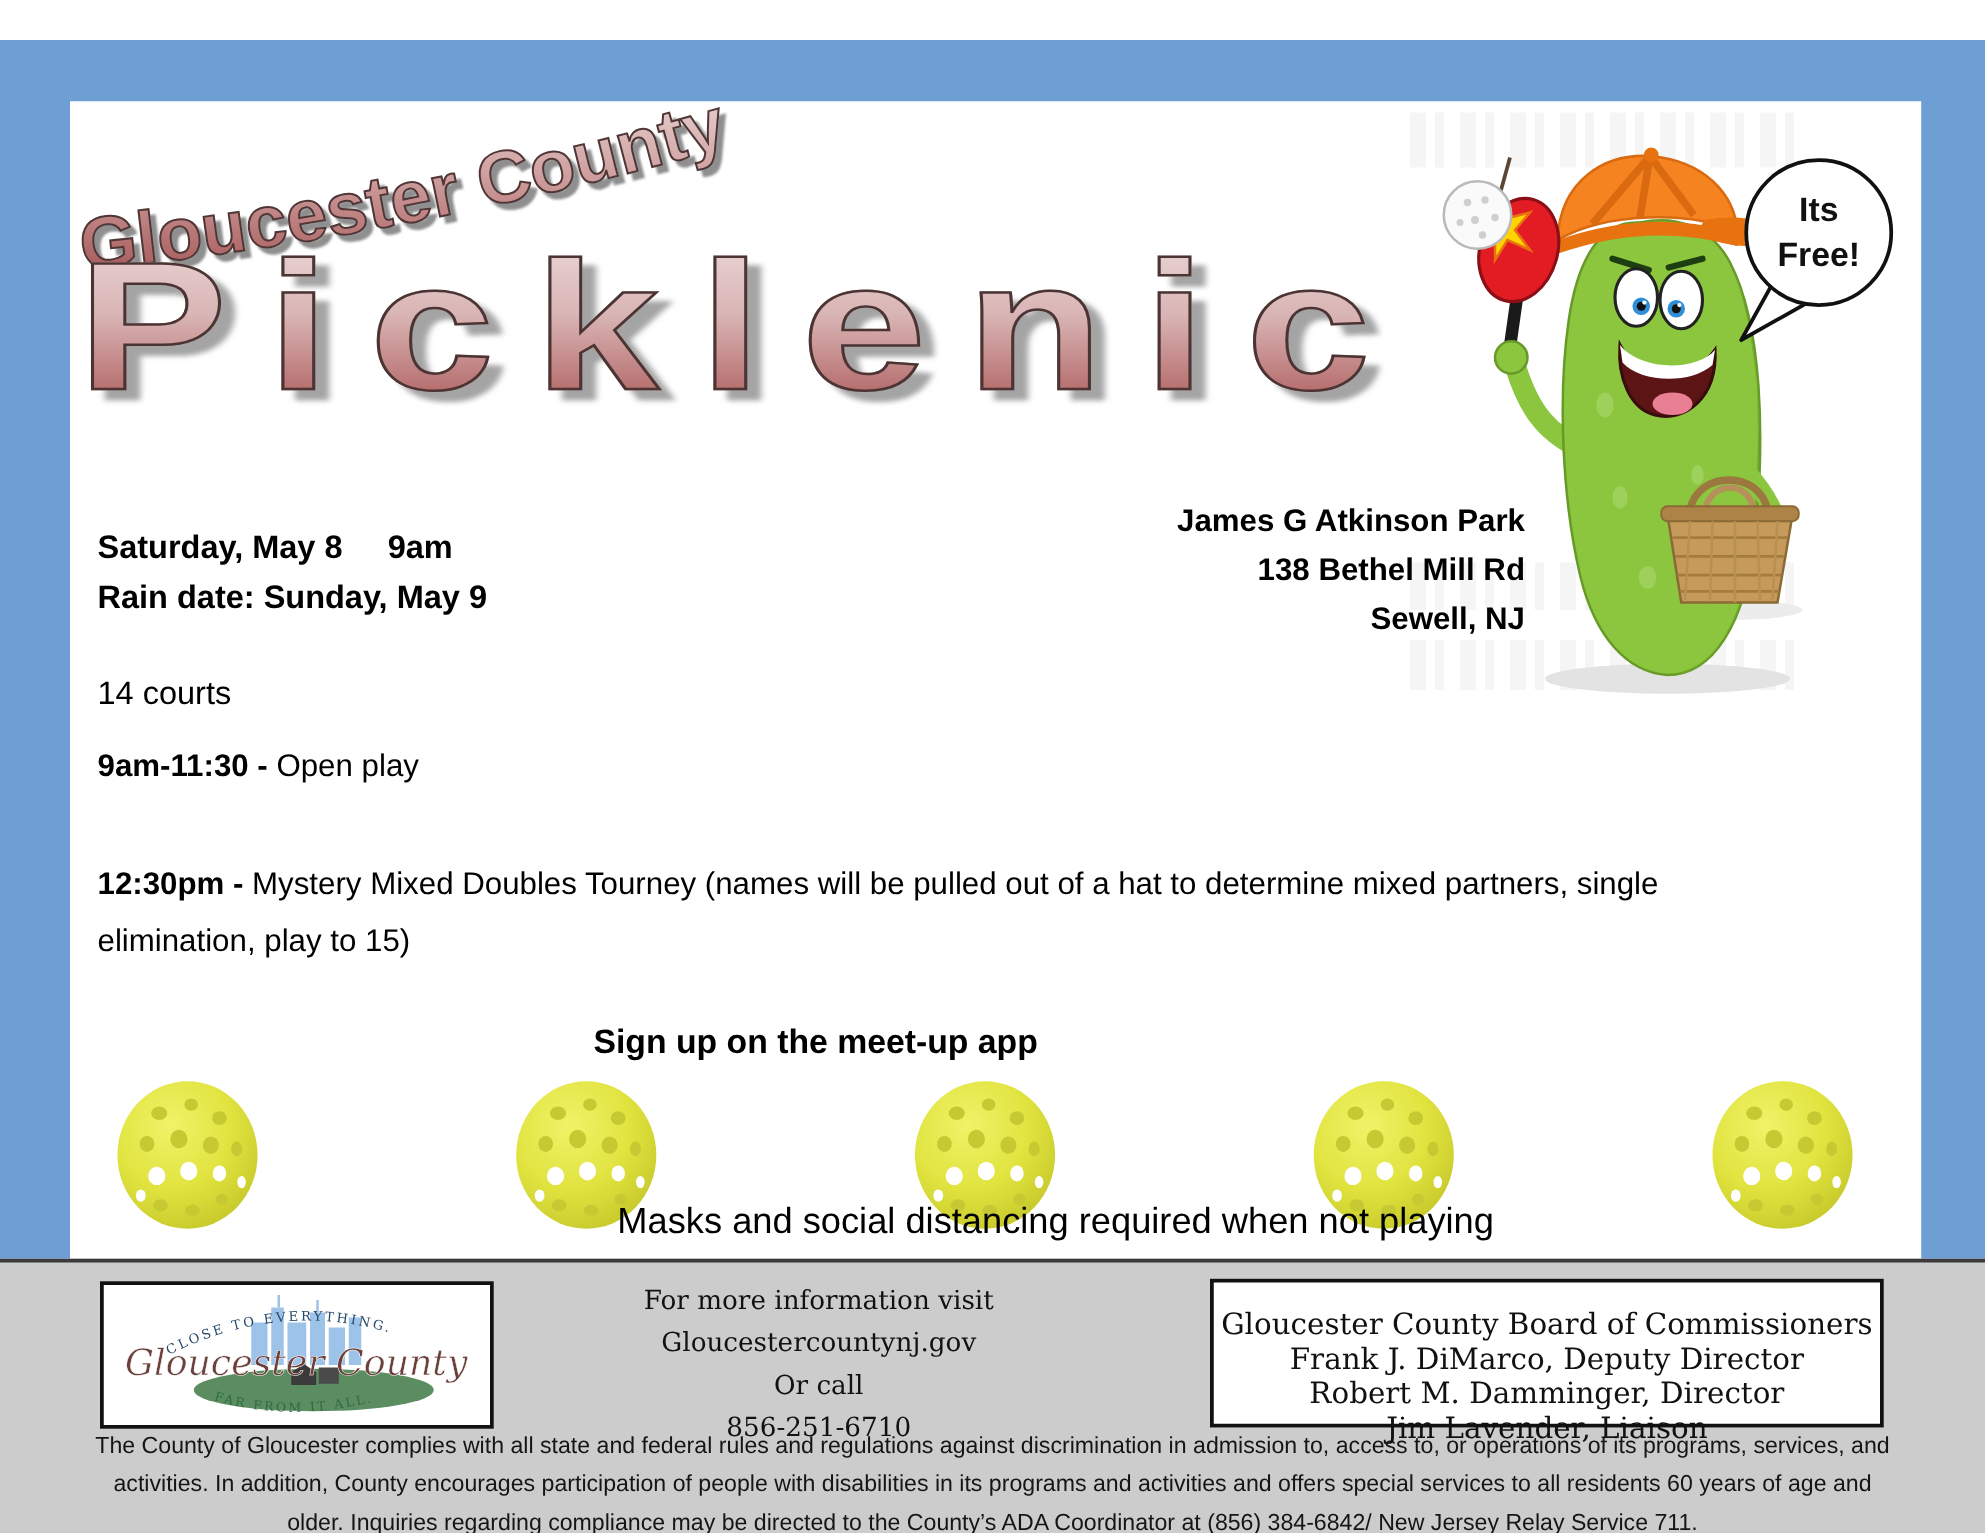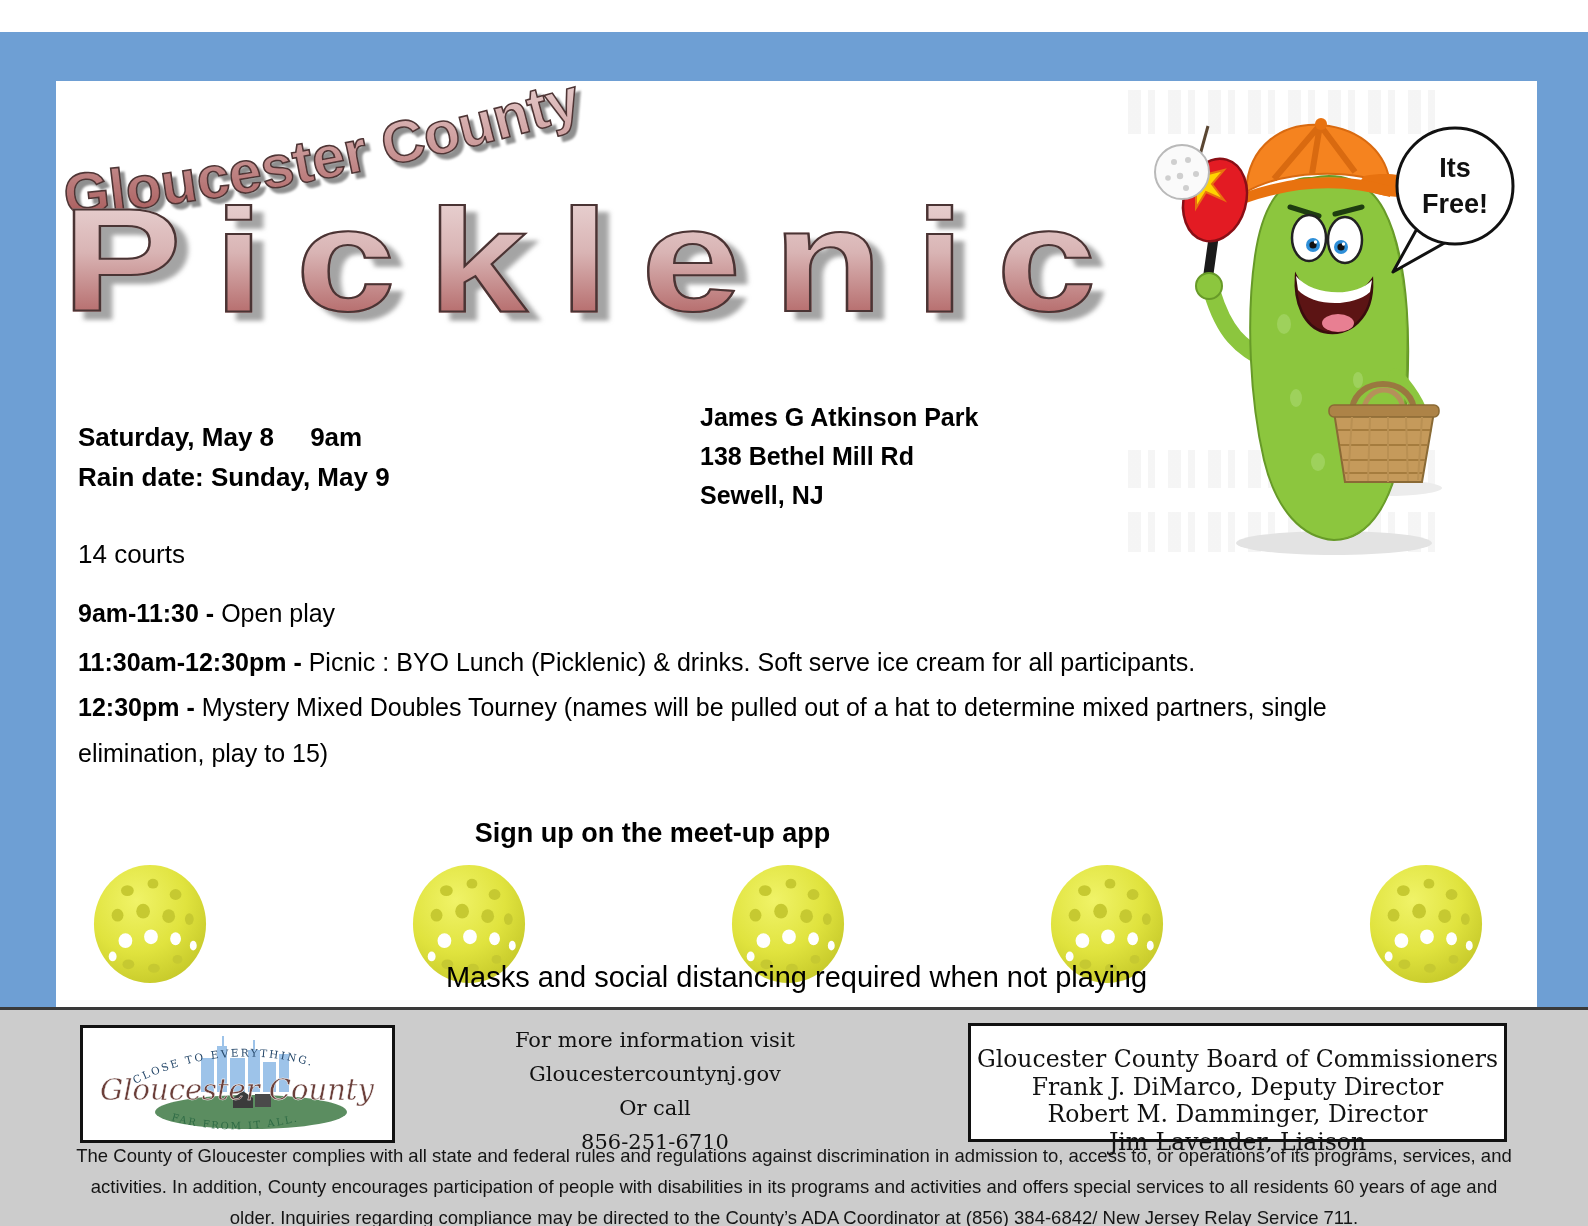--- a/index.html
+++ b/index.html
@@ -21,28 +21,28 @@
     transform:scaleX(1.23);transform-origin:left top;white-space:nowrap;
     background:linear-gradient(180deg,#ecd9d9 0%,#d9b4b4 38%,#b06161 78%,#9c4c4c 100%);
     -webkit-background-clip:text;background-clip:text;color:transparent;
     -webkit-text-stroke:2px #4a3434;
     filter:drop-shadow(9px 8px 2px rgba(90,90,90,.55));}
   .pre{white-space:pre-wrap;}
   .b{font-weight:bold;}
   
   .txt{position:absolute;color:#000;}
   #date-block{left:78px;top:385px;font-size:26px;font-weight:bold;line-height:40px;}
-  #address{left:700px;top:366px;width:520px;text-align:left;font-size:25px;font-weight:bold;line-height:39px;}
+  #address{left:700px;top:366px;width:520px;text-align:right;font-size:25px;font-weight:bold;line-height:39px;}
   #courts{left:78px;top:507px;font-size:26px;}
   .sched{left:78px;font-size:25px;width:1300px;line-height:46px;}
   #sched-0{top:558px;}
   #sched-1{top:607px;}
   #sched-2{top:652px;}
   #signup{left:56px;top:786px;width:1193px;text-align:center;font-size:27px;font-weight:bold;}
-  #masks{left:56px;top:929px;width:1481px;text-align:center;font-size:29px;}
+  #masks{left:56px;top:929px;width:1481px;text-align:center;font-size:29px;padding-left:48px;}
   
   .ball{position:absolute;top:830px;width:118px;height:124px;}
   
   #mascot{position:absolute;left:1112px;top:48px;width:440px;height:500px;}
   
   #footer{position:absolute;left:0;top:975px;width:1588px;height:251px;
     background:#cccccc;border-top:3px solid #3a3a3a;box-sizing:border-box;}
   #logo-box{position:absolute;left:80px;top:15px;width:315px;height:118px;
     background:#fff;border:3px solid #111;box-sizing:border-box;}
   #info-col{position:absolute;left:460px;top:8px;width:390px;text-align:center;
@@ -212,23 +212,20 @@
     <div>James G Atkinson Park</div>
     <div>138 Bethel Mill Rd</div>
     <div>Sewell, NJ</div>
   </div>
 
   <div id="courts" class="txt">14 courts</div>
 
   <div id="sched-0" class="txt sched">
     <span class="b">9am-11:30 - </span><span>Open play</span>
   </div>
-  <div id="sched-1" class="txt sched">
-    <span class="b">11:30am-12:30pm - </span><span>Picnic : BYO Lunch (Picklenic) &amp; drinks. Soft serve ice cream for all participants.</span>
-  </div>
   <div id="sched-2" class="txt sched">
     <span class="b">12:30pm - </span><span>Mystery Mixed Doubles Tourney (names will be pulled out of a hat to determine mixed partners, single elimination, play to 15)</span>
   </div>
 
   <div id="signup" class="txt">Sign up on the meet-up app</div>
 
   <svg class="ball" style="left:91px">
       <use href="#ballSym"></use>
     </svg>
   <svg class="ball" style="left:410px">

